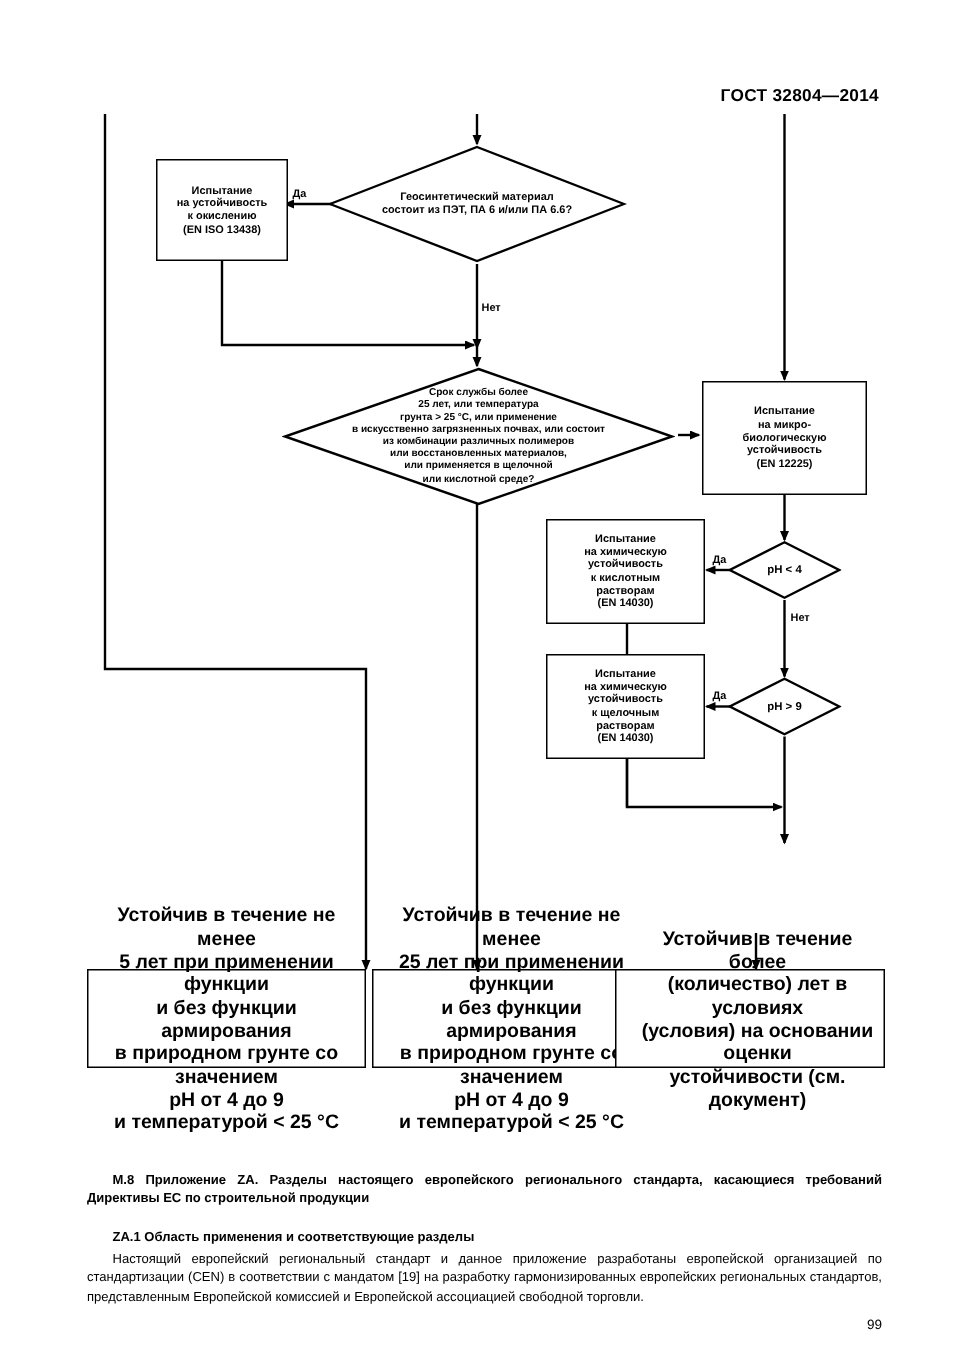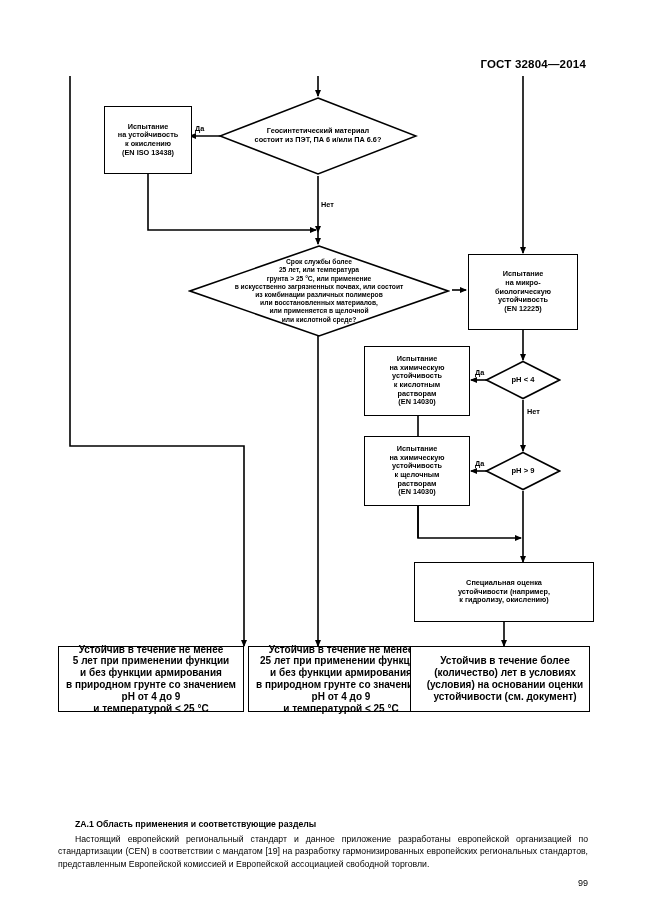--- a/index.html
+++ b/index.html
@@ -60,21 +60,21 @@
     line-height: 1.18;
     color: #000;
   }
   .node.box {
     border: 1.6px solid #000;
     background: #fff;
     font-size: 7.3px;
     padding: 2px;
   }
   .node.result {
-    font-size: 10px;
+    font-size: 13px;
     text-align: center;
   }
   .node .lbl { display: block; white-space: pre-line; }
 
   .diamond-wrap {
     position: absolute;
   }
   .diamond-wrap .dtext {
     position: absolute;
     left: 0; top: 0;
@@ -249,25 +249,20 @@
 
     <div class="node box" style="left:364px; top:368px; width:106px; height:70px;">
       <span class="lbl">Испытание
 на химическую
 устойчивость
 к щелочным
 растворам
 (EN 14030)</span>
     </div>
 
-    <div class="node box" style="left:414px; top:494px; width:180px; height:60px;">
-      <span class="lbl">Специальная оценка
-устойчивости (например,
-к гидролизу, окислению)</span>
-    </div>
 
     <div class="node box result" style="left:58px; top:578px; width:186px; height:66px;">
       <span class="lbl">Устойчив в течение не менее
 5 лет при применении функции
 и без функции армирования
 в природном грунте со значением
 рН от 4 до 9
 и температурой &lt; 25 °C</span>
     </div>
 
@@ -283,20 +278,23 @@
     <div class="node box result" style="left:410px; top:578px; width:180px; height:66px;padding-left:12px;">
       <span class="lbl">Устойчив в течение более
 (количество) лет в условиях
 (условия) на основании оценки
 устойчивости (см. документ)</span>
     </div>
 
   </div>
 
 
+  <div class="para bold" style="left:58px; top:780px; width:530px;">
+    <span class="indent"></span><span>М.8  Приложение ZA. Разделы настоящего европейского регионального стандарта, касающиеся требований Директивы ЕС по строительной продукции</span>
+  </div>
 
   <div class="para bold" style="left:58px; top:818px; width:530px;">
     <span class="indent"></span><span>ZA.1  Область применения и соответствующие разделы</span>
   </div>
 
   <div class="para" style="left:58px; top:833px; width:530px;">
     <span class="indent"></span><span>Настоящий европейский региональный стандарт и данное приложение разработаны европейской организацией по стандартизации (CEN) в соответствии с мандатом [19] на разработку гармонизированных европейских региональных стандартов, представленным Европейской комиссией и Европейской ассоциацией свободной торговли.</span>
   </div>
 
   <div class="page-number">99</div>

